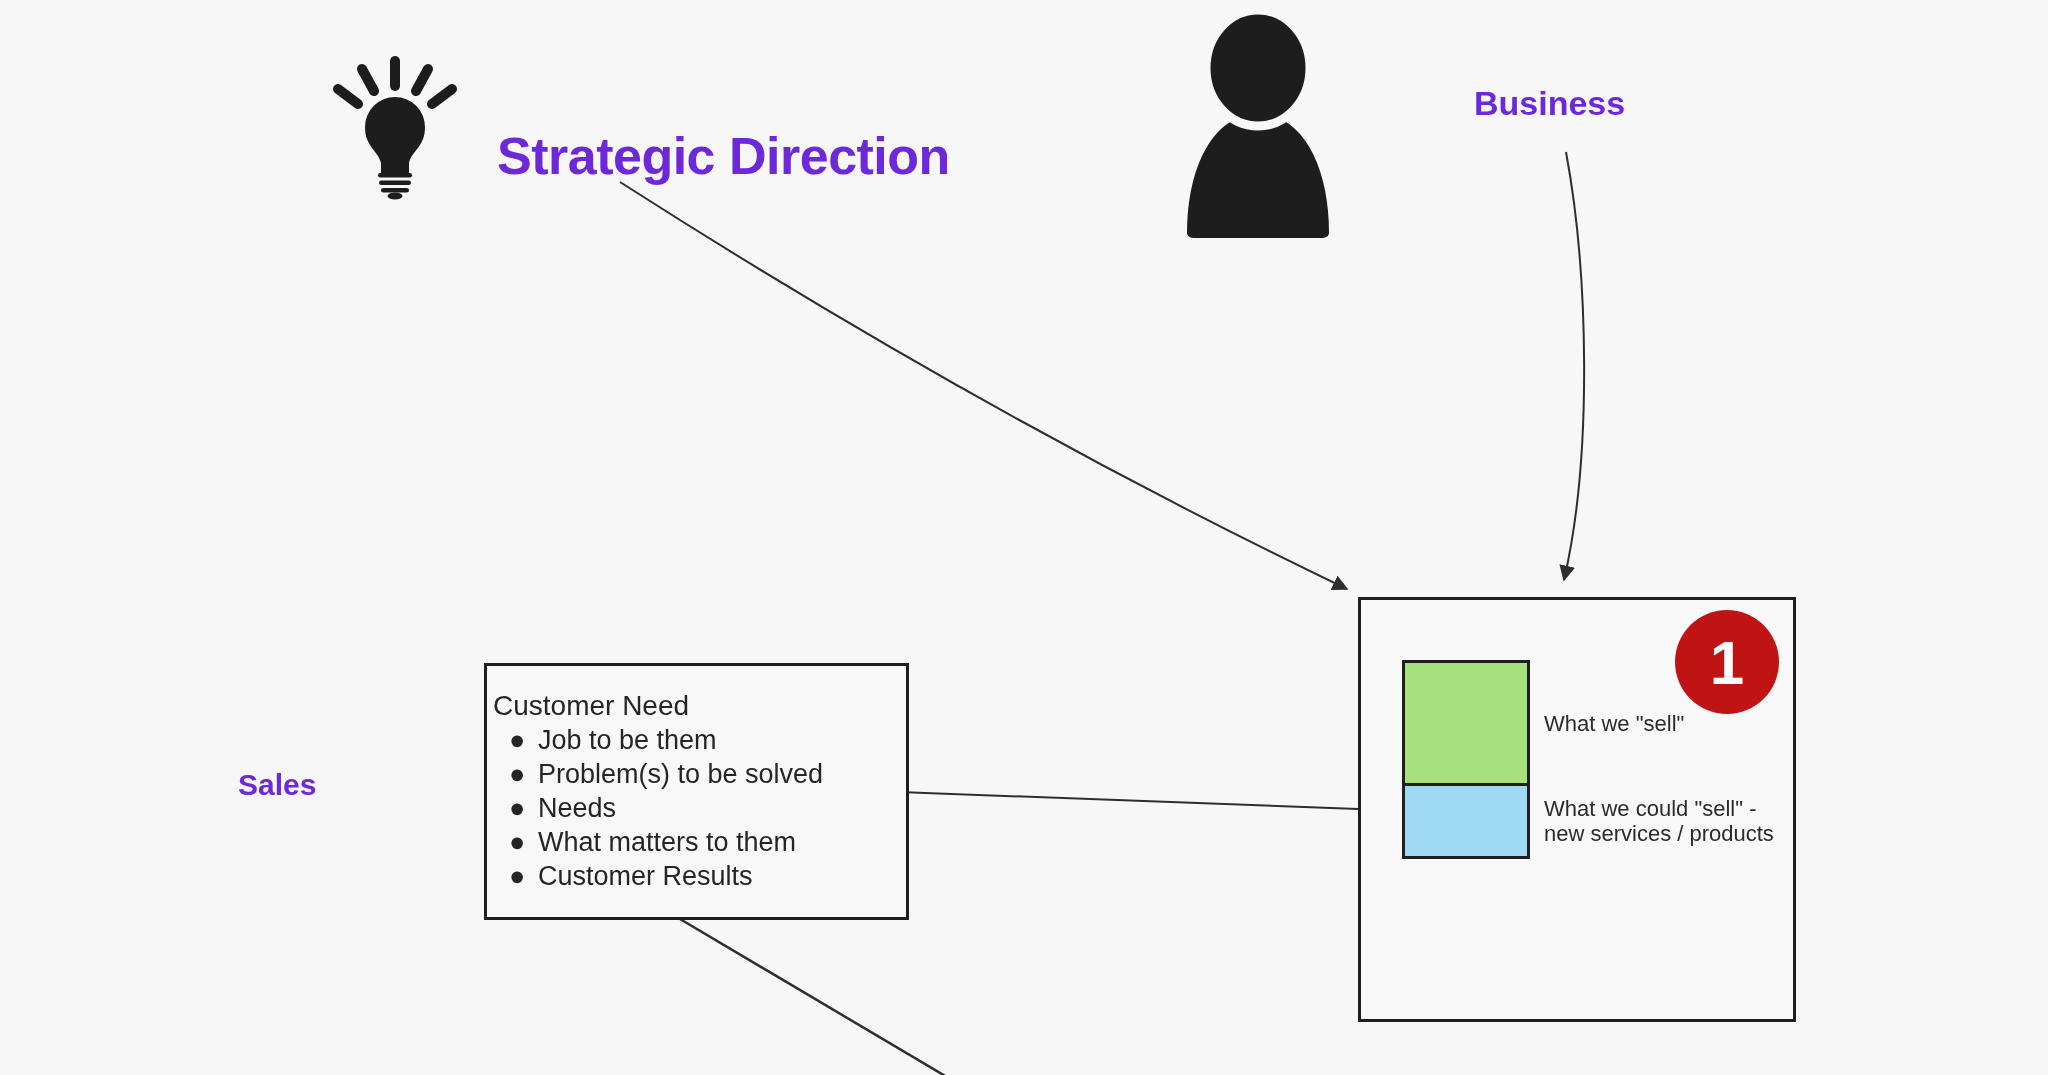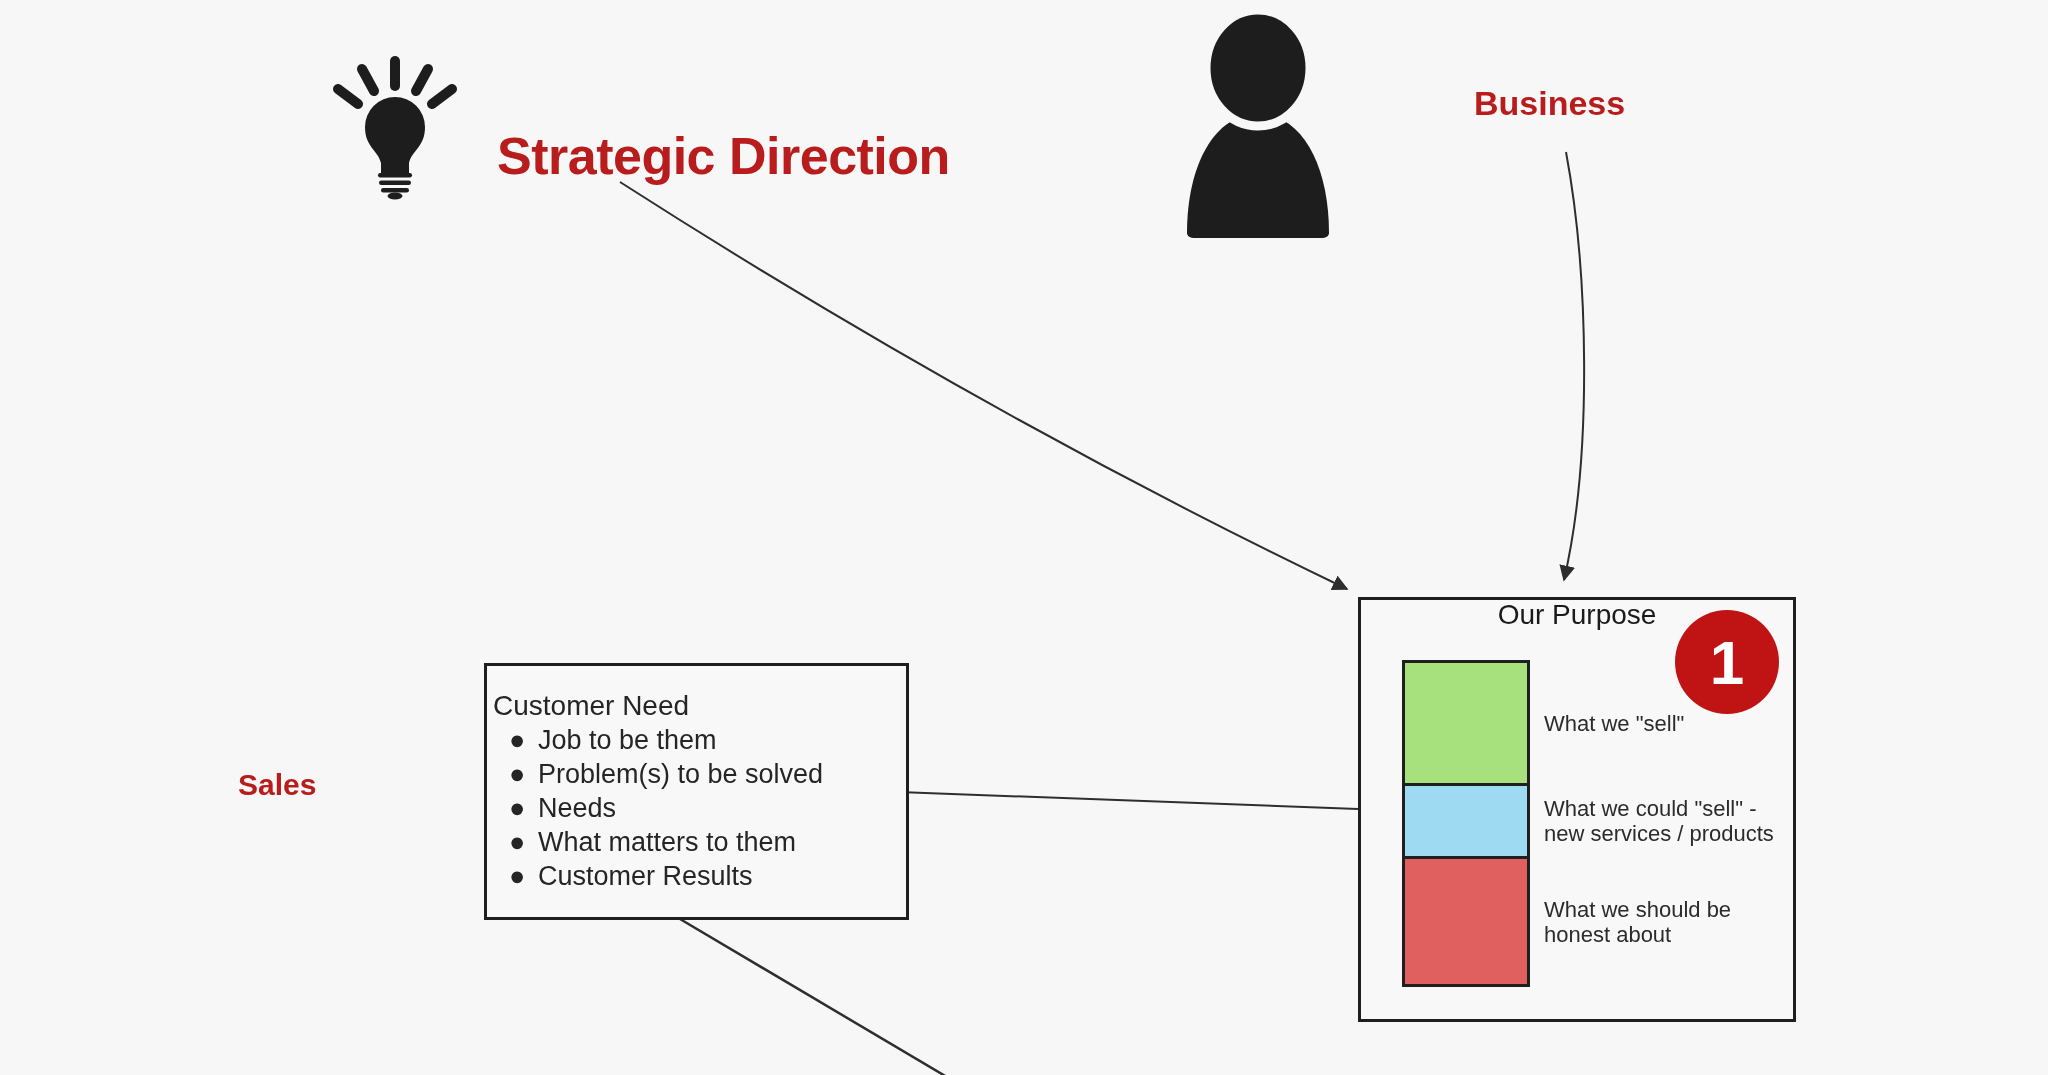--- a/index.html
+++ b/index.html
@@ -7,21 +7,21 @@
     position: relative;
     width: 2048px;
     height: 1075px;
     background: #f7f7f7;
     font-family: "Liberation Sans", sans-serif;
     color: #1d1d1d;
     overflow: hidden;
   }
   .svg-layer { position: absolute; left: 0; top: 0; width: 2048px; height: 1075px; }
 
-  .heading { position: absolute; font-weight: bold; color: #b91c1c; white-space: nowrap; }
+  .heading { position: absolute; font-weight: bold; color: #6d28d9; white-space: nowrap; }
   .h-strategic { left: 497px; top: 126px; font-size: 52px; letter-spacing: -0.5px; }
   .h-business  { left: 1474px; top: 84px; font-size: 34px; }
   .h-sales     { left: 238px; top: 768px; font-size: 30px; text-align: center; }
 
   .node-box {
     position: absolute;
     background: #f8f8f8;
     border: 3px solid #1f1f1f;
     box-sizing: border-box;
   }
@@ -147,42 +147,34 @@
         <span>What matters to them</span>
       </li>
       <li>
         <span class="dot">●</span>
         <span>Customer Results</span>
       </li>
     </ul>
   </div>
 
   <div class="node-box box-our-purpose">
-    <div class="op-title">Our Purpose</div>
 
     <div class="badge" style="background: rgb(192, 20, 20);">1</div>
 
     <div class="segments">
       <div class="seg-row">
         <div class="seg-rect h1" style="background: rgb(166, 225, 125);"></div>
         <div class="seg-label">
           <div>What we "sell"</div>
           <div></div>
         </div>
       </div>
       <div class="seg-row">
         <div class="seg-rect h2" style="background: rgb(158, 219, 242);"></div>
         <div class="seg-label">
           <div>What we could "sell" -</div>
           <div>new services / products</div>
         </div>
       </div>
-      <div class="seg-row">
-        <div class="seg-rect h3" style="background: rgb(224, 95, 95);"></div>
-        <div class="seg-label">
-          <div>What we should be</div>
-          <div>honest about</div>
-        </div>
-      </div>
     </div>
   </div>
 
 </div>
 
 </body></html>

